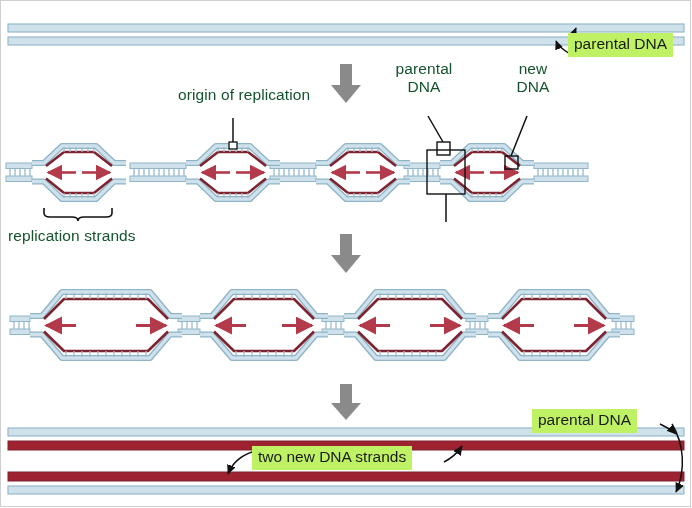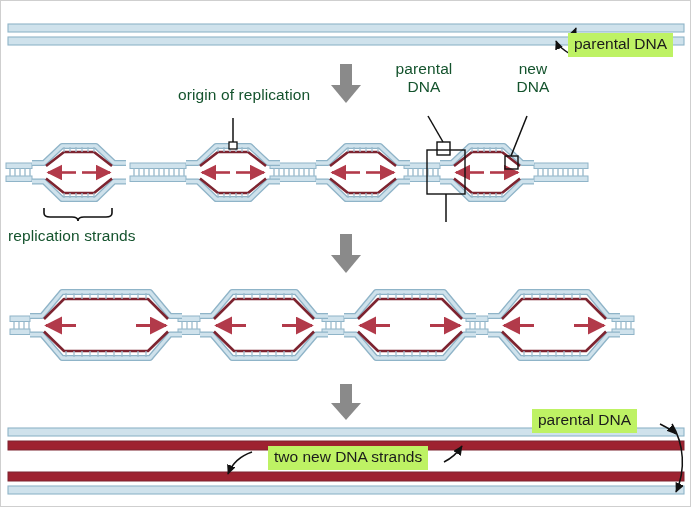--- a/index.html
+++ b/index.html
@@ -480,16 +480,16 @@
   <div class="lbl center" style="left:386px;top:78px;width:76px;">DNA</div>
 
   <div class="lbl center" style="left:500px;top:60px;width:66px;">new</div>
   <div class="lbl center" style="left:500px;top:78px;width:66px;">DNA</div>
 
   <div class="lbl" style="left:8px;top:227px;">replication strands</div>
 
 
   <div class="tagbox" style="left:532px;top:409px;">parental DNA</div>
 
-  <div class="tagbox" style="left:268px;top:446px;">two new DNA strands</div>
+  <div class="tagbox" style="left:252px;top:446px;">two new DNA strands</div>
 
   <div class="frameline"></div>
 </div>
 
 </body></html>

